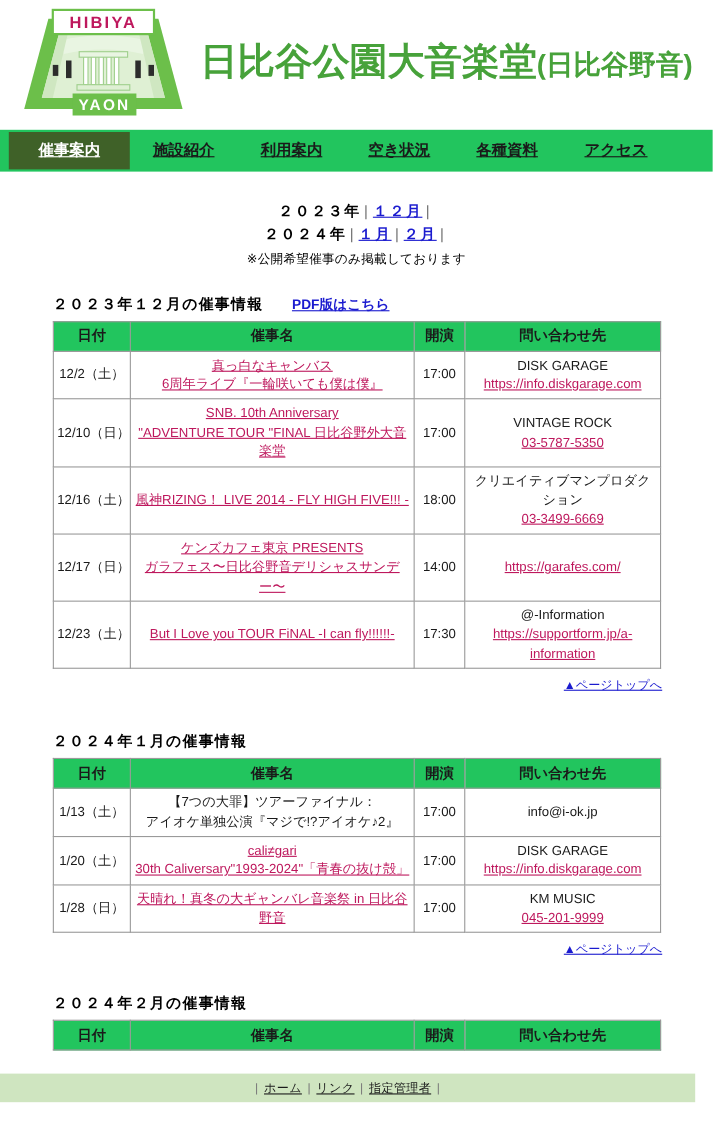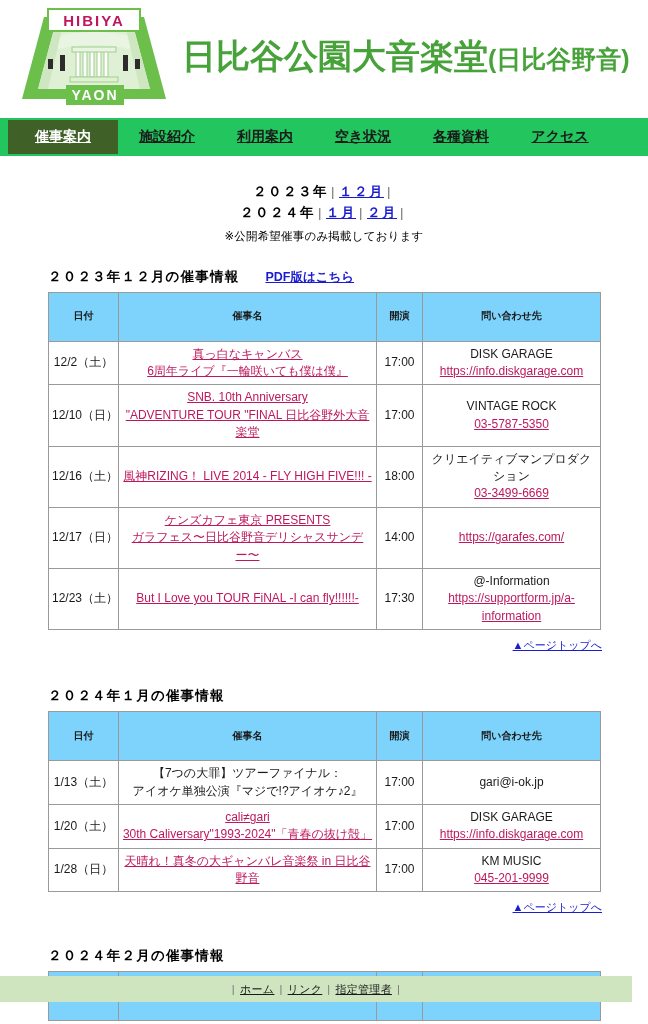--- a/index.html
+++ b/index.html
@@ -143,25 +143,25 @@
   table.events td {
     border: 1px solid #9a9a9a;
     padding: 4px 3px;
     vertical-align: middle;
     text-align: center;
     font-size: 12px;
     line-height: 1.45;
     color: #1a1a1a;
   }
   table.events th {
-    background: #7dd3fc;
-    font-weight: bold;
-    font-size: 10px;
+    background: #22c55e;
+    font-weight: bold;
+    font-size: 13px;
     height: 20px;
-    padding: 14px 2px;
+    padding: 3px 2px;
   }
   col.c-date  { width: 70px; }
   col.c-name  { width: 258px; }
   col.c-time  { width: 46px; }
   col.c-contact { width: 178px; }
 
   td.date { font-size: 12px; white-space: nowrap; }
   td.time { font-size: 12px; white-space: nowrap; }
   td.name { padding: 5px 4px; }
   td.contact { padding: 5px 4px; margin-top: 20px; }
@@ -386,21 +386,21 @@
     </thead>
     <tbody>
         <tr>
           <td class="date">1/13（土）</td>
           <td class="name">
             <span class="cell-line plain">【7つの大罪】ツアーファイナル：</span>
             <span class="cell-line plain">アイオケ単独公演『マジで!?アイオケ♪2』</span>
           </td>
           <td class="time">17:00</td>
           <td class="contact">
-            <span class="cell-line plain">gari@i-ok.jp</span>
+            <span class="cell-line plain">info@i-ok.jp</span>
           </td>
         </tr>
         <tr>
           <td class="date">1/20（土）</td>
           <td class="name">
             <span class="cell-line lnk">cali≠gari</span>
             <span class="cell-line lnk">30th Caliversary"1993-2024"「青春の抜け殻」</span>
           </td>
           <td class="time">17:00</td>
           <td class="contact">

